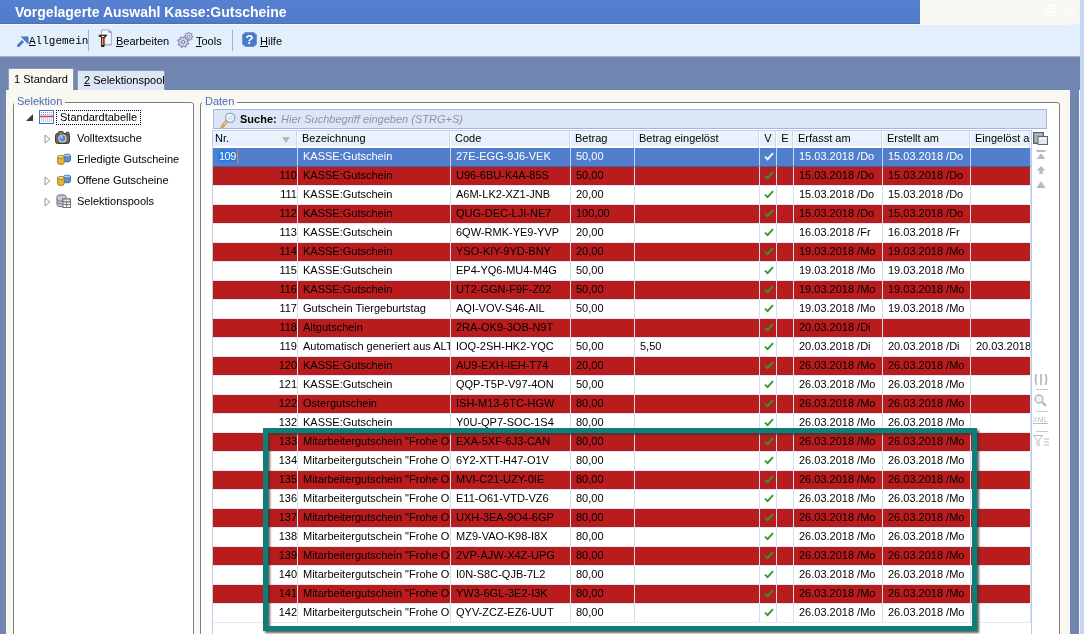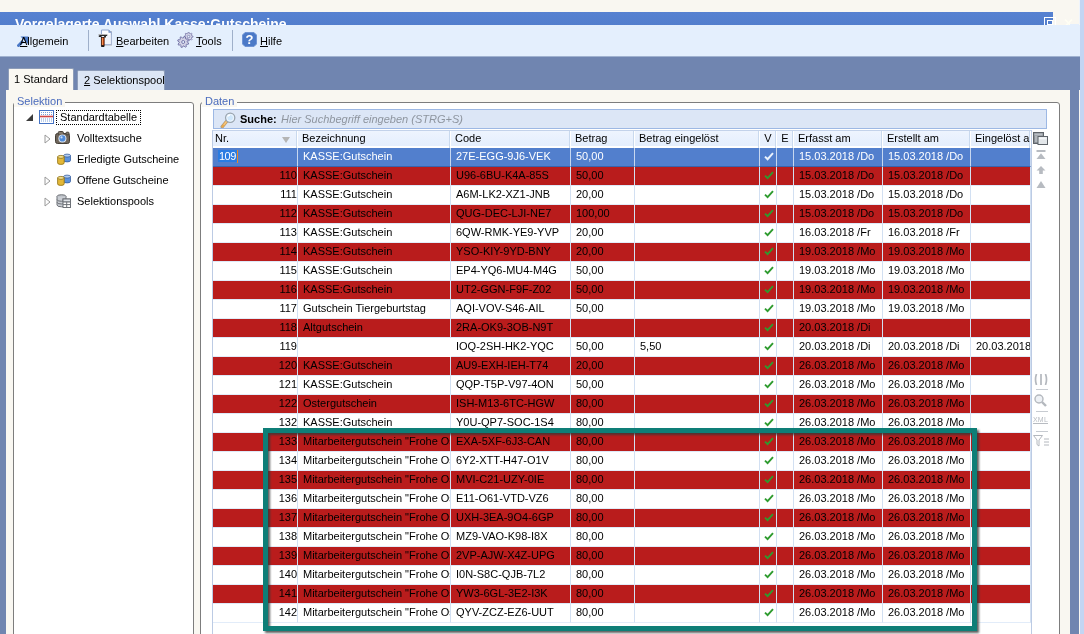--- a/index.html
+++ b/index.html
@@ -1,19 +1,19 @@
 <!DOCTYPE html>
 <html><head><meta charset="utf-8"><style>
 * { margin:0; padding:0; box-sizing:border-box; }
 html,body { width:1084px; height:634px; overflow:hidden; }
 body { position:relative; font-family:"Liberation Sans",sans-serif; font-size:11px; background:#f9f7f1; }
 .abs { position:absolute; }
 
 
-#title { left:0; top:12px; width:1053px; height:24px; background:linear-gradient(#5681d1,#4f7bc9); border-bottom:1px solid #4671be; }
+#title { left:0; top:0; width:920px; height:24px; background:linear-gradient(#5681d1,#4f7bc9); border-bottom:1px solid #4671be; }
 #title .txt { position:absolute; left:15px; top:4px; color:#fff; font-size:14px; font-weight:bold; }
 #btn-rest { position:absolute; left:1044px; top:5px; width:12px; height:11px; border:1.5px solid #fff; }
 #btn-rest i { position:absolute; left:1.5px; top:1.5px; width:6px; height:5px; border:1px solid #fff; display:block; }
 
 
 #toolbar { left:0; top:25px; width:1084px; height:32px; background:#e4effd; border-bottom:1px solid #a0b2d0; }
 #toolbar .item { position:absolute; top:0; height:31px; color:#000; }
 #toolbar .lbl { position:absolute; top:10px; font-size:11px; }
 .u { text-decoration:underline; }
 .tsep { position:absolute; top:5px; width:1px; height:21px; background:#9fb0ca; }
@@ -94,21 +94,21 @@
     </svg>
 </div>
 
 <div class="abs" id="toolbar">
   <div class="item" style="left:15px;">
       <svg width="12" height="11" style="position:absolute;top:11px;left:2px;" viewBox="0 0 12 11">
         <path d="M0.5 10.5 L6 5" stroke="#4a78c6" stroke-width="3" fill="none"></path>
         <path d="M3.5 0.5 L11.5 0.5 L11.5 8.5 Z" fill="#4a78c6"></path>
       </svg>
     </div>
-  <div class="item" style="left:20px; width:60px;">
+  <div class="item" style="left:29px; width:60px;font-family:Liberation Mono, monospace;">
       <span class="lbl"><span class="u">A</span>llgemein</span>
     </div>
   <div class="tsep" style="left:88px;"></div>
   <div class="item" style="left:98px;">
       <svg width="16" height="19" style="position:absolute;top:4px;" viewBox="0 0 16 19">
 <rect x="4.3" y="2" width="9.6" height="14.6" fill="#b9b9bb"></rect>
 <path d="M3.5 1 L10.8 1 L13.3 3.5 L13.3 15.5 L3.5 15.5 Z" fill="#fdfdff" stroke="#90a4cc" stroke-width="1"></path>
 <path d="M10.8 1 L10.8 3.5 L13.3 3.5 Z" fill="#6d9ad8" stroke="#90a4cc" stroke-width="0.8"></path>
 <path d="M6 6 L13.3 6 L13.3 15.5 L6 15.5 Z" fill="#e7ecf8" opacity="0.55"></path>
 <path d="M0.8 5.2 L9.2 5.2 L9.2 7.1 L8 7.1 L8 8.4 L6.1 8.4 L6.1 7.1 L3.3 7.1 L3.3 8 L0.8 8 L0.8 6.8 L1.9 6.8 L1.9 6.4 L0.8 6.4 Z" fill="#2a2a2a"></path>
@@ -420,20 +420,21 @@
             <path d="M1 4.6 L3.6 7.2 L9 1.2" stroke="#2e9b2e" stroke-width="1.9" fill="none"></path>
           </svg>
         </div>
         <div class="c c7"></div>
         <div class="c c8">20.03.2018 /Di</div>
         <div class="c c9"></div>
         <div class="c c10"></div>
       </div>
 <div class="row">
         <div class="c c1 num">119</div>
+        <div class="c c2">Automatisch generiert aus ALT</div>
         <div class="c c3">IOQ-2SH-HK2-YQC</div>
         <div class="c c4 num4">50,00</div>
         <div class="c c5 num4">5,50</div>
         <div class="c c6 ctr">
           <svg class="chk" viewBox="0 0 10 9">
             <path d="M1 4.6 L3.6 7.2 L9 1.2" stroke="#2e9b2e" stroke-width="1.9" fill="none"></path>
           </svg>
         </div>
         <div class="c c7"></div>
         <div class="c c8">20.03.2018 /Di</div>

